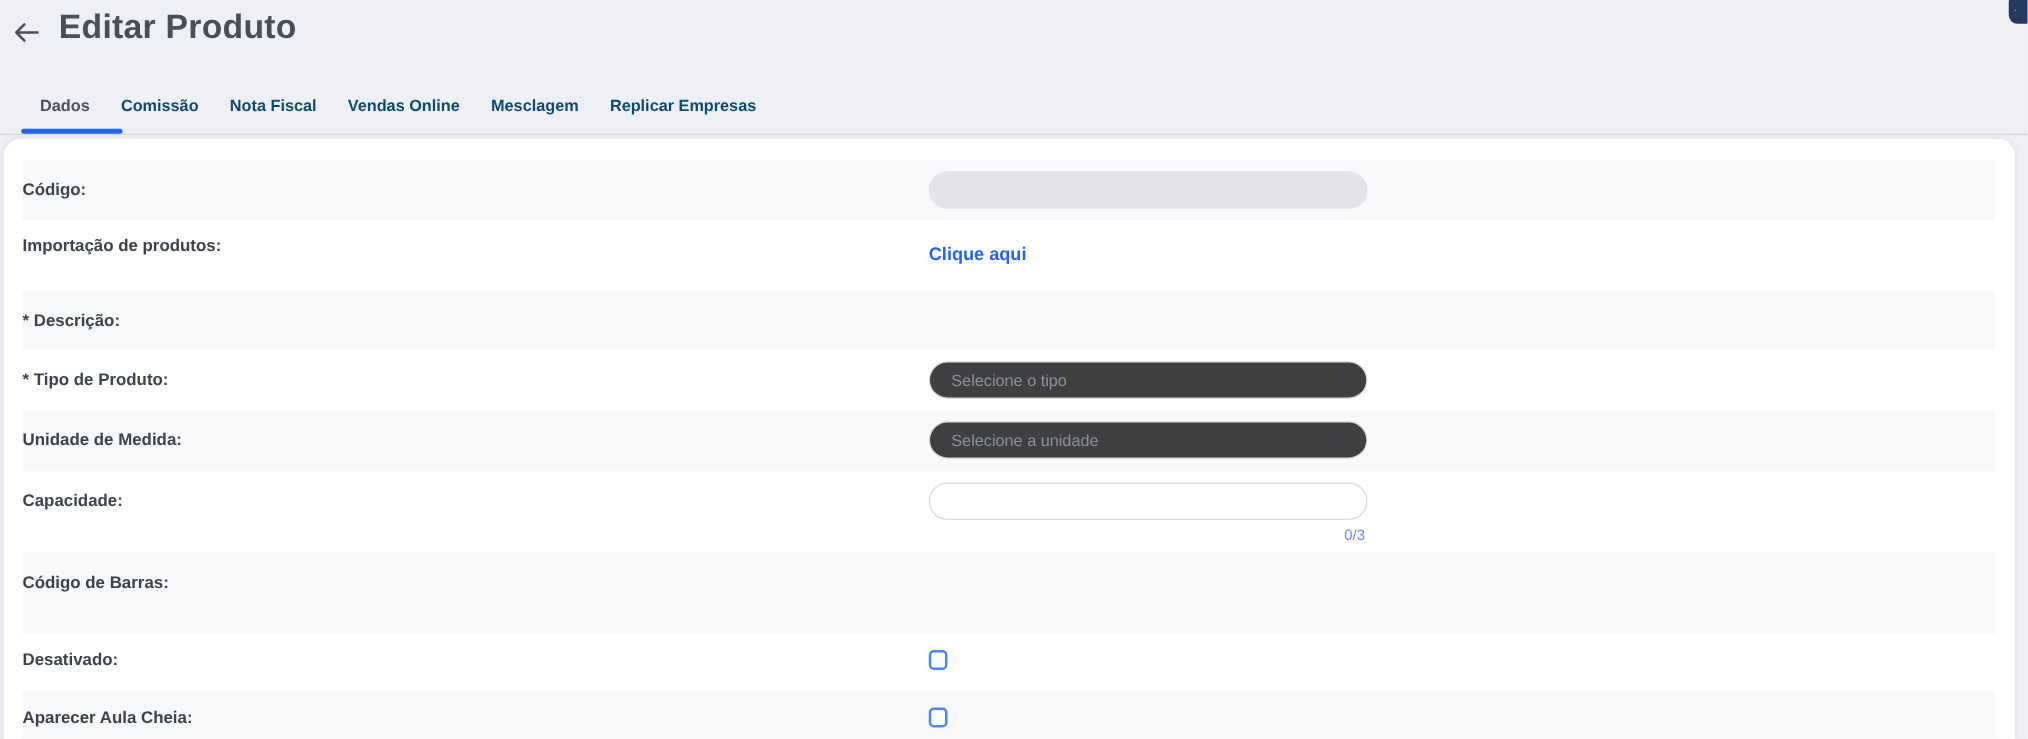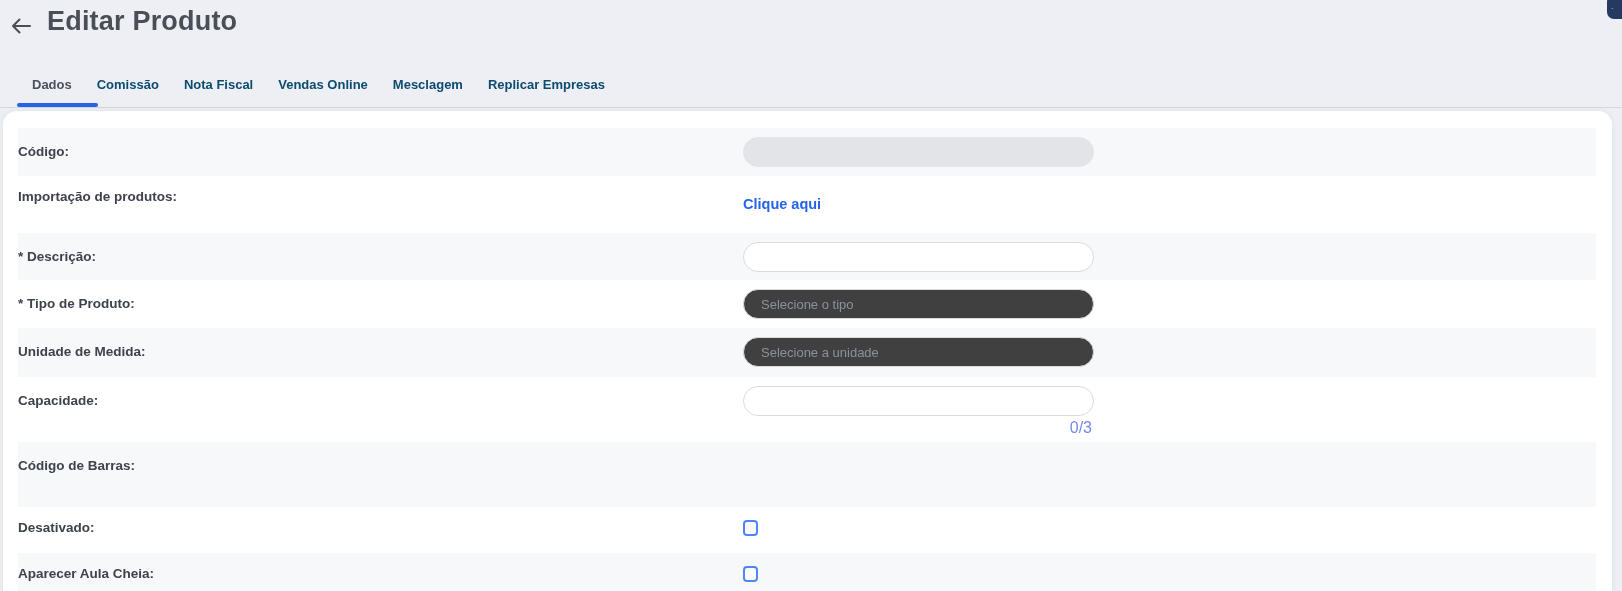--- a/index.html
+++ b/index.html
@@ -59,21 +59,21 @@
   .frow.gray { background:#f7f8fa; }
   .lbl {
     width:712px; text-align:left; flex:0 0 712px;
     font-size:13.5px; font-weight:700; color:#3d424c; line-height:30px;
     white-space:nowrap;
   }
   .ctrl { margin-left:13px; width:351px; display:flex; flex-direction:column; }
 
   .r-codigo   { height:48px; padding-top:9px; }
   .r-import   { height:57px; padding-top:13px; }
-  .r-descr    { height:47px; padding-top:9px; }
+  .r-descr    { height:47px; padding-top:9px;flex-direction:column; }
   .r-tipo     { height:48px; padding-top:9px; }
   .r-unidade  { height:49px; padding-top:9px; }
   .r-capac    { height:65px; padding-top:9px; }
   .r-barras   { height:65px; padding-top:9px;flex-direction:column; }
   .r-desat    { height:46px; padding-top:10px; }
   .r-aula     { height:50px; padding-top:10px; }
 
   .r-import .lbl { line-height:16px; }
   .r-desat .lbl, .r-aula .lbl { line-height:22px; }
 
@@ -92,21 +92,21 @@
     width:351px; height:30px;
     border:1px solid #d9dbde; border-radius:15px;
     background:#404040; padding:0 15px 0 17px;
     display:flex; align-items:center; justify-content:space-between;
     cursor:pointer;
   }
   .sel-txt { font-size:13px; color:#8b919c; }
 
   .counter {
     align-self:flex-end; margin-top:6px; margin-right:2px;
-    font-size:16px; color:#7289ec; line-height:12px;
+    font-size:12px; color:#7289ec; line-height:12px;
   }
 
   .link {
     margin-top:7px; align-self:flex-start;
     font-size:14.5px; font-weight:700; color:#2563eb;
     cursor:pointer; text-decoration:none;text-align:center;
   }
 
   .cb {
     width:15px; height:16px; margin-top:3px;

